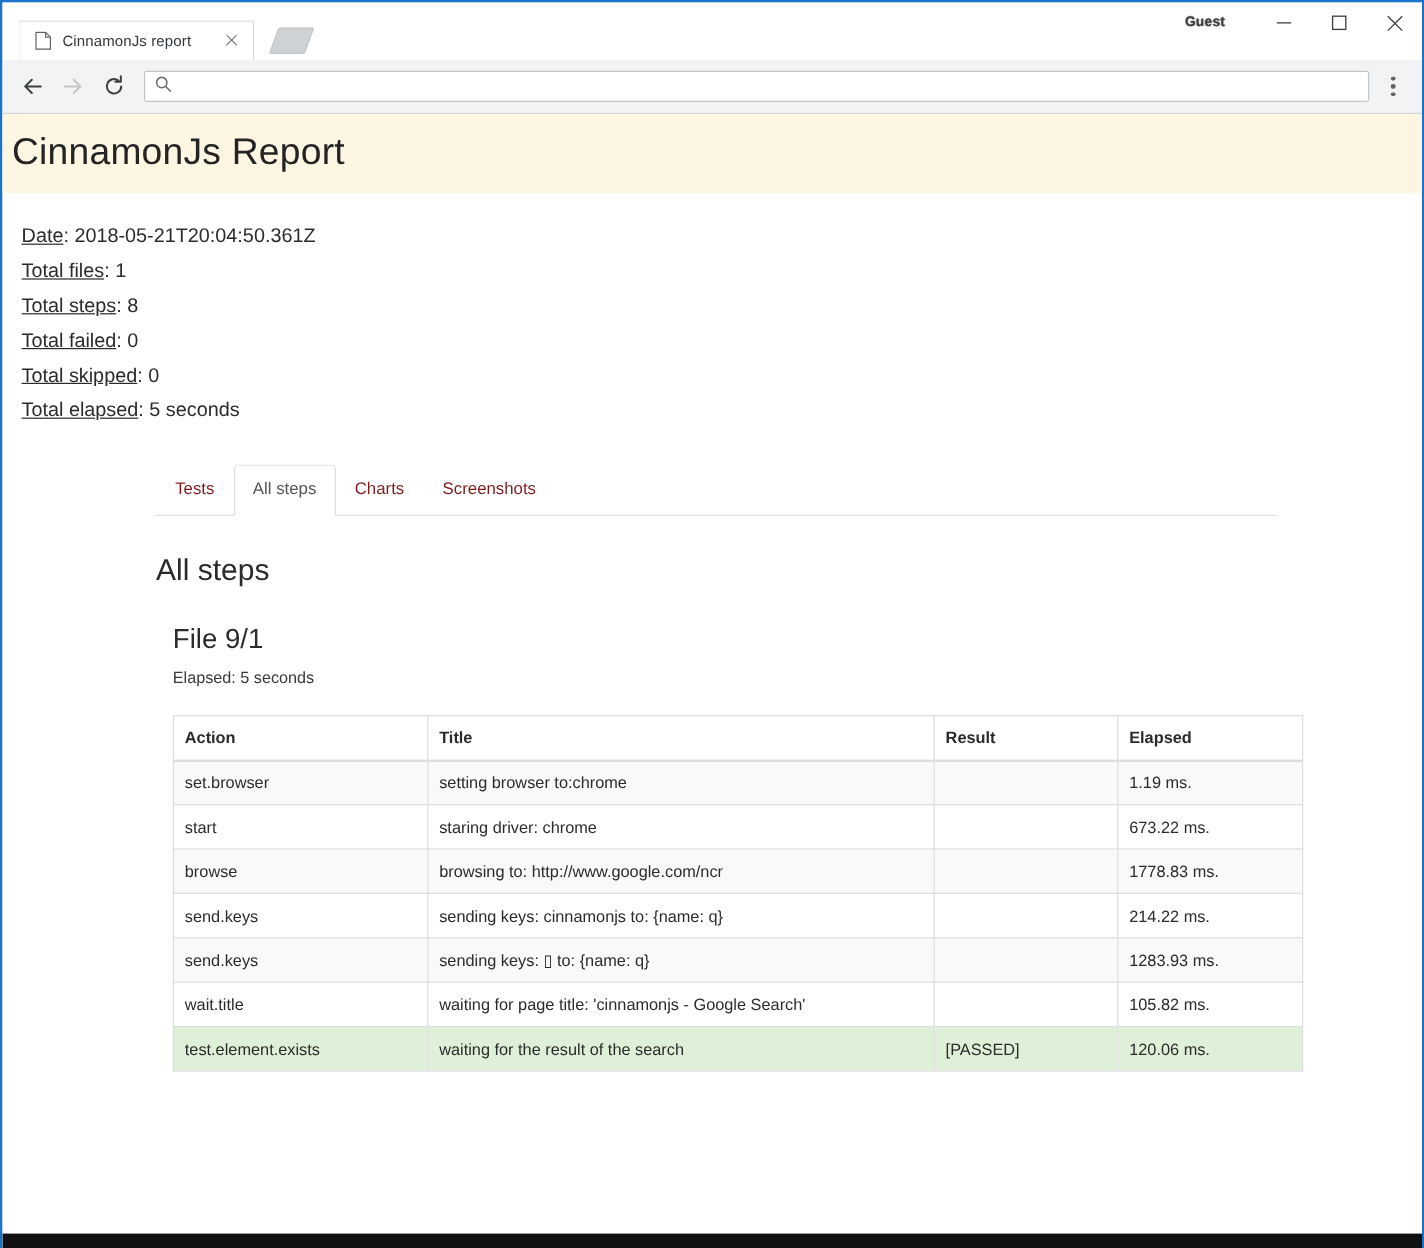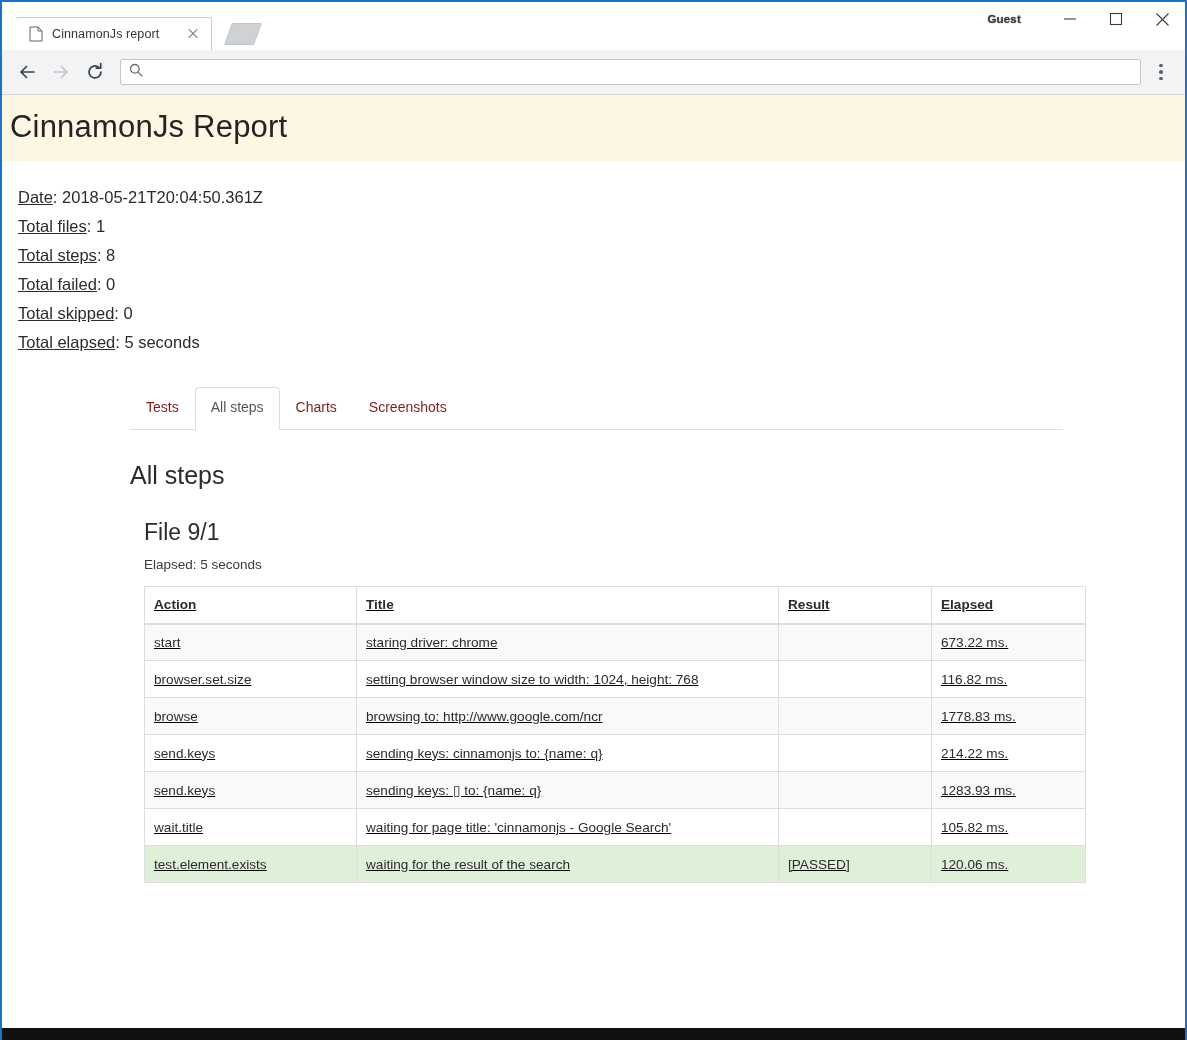--- a/index.html
+++ b/index.html
@@ -271,26 +271,25 @@
   }
   #file-name-line .steps { font-weight: 700; }
   #file-elapsed {
     font-size: 13.5px;
     color: #3a3a3a;
     margin-top: 10px;
   }
 
   
   #steps-table {
-    margin-top: 14px;
+    margin-top: 24px;
     width: 941px;
     border-collapse: collapse;
     border: 1px solid #dddddd;
     table-layout: fixed;
-    text-decoration: underline;
   }
   #steps-table th, #steps-table td {
     border: 1px solid #dddddd;
     padding: 9px 10px 9px 9px;
     text-align: left;
     font-size: 13.6px;
     color: #2b2b2b;
     vertical-align: middle;
     overflow: hidden;
     white-space: nowrap;
@@ -447,30 +446,30 @@
           <thead>
             <tr>
               <th>Action</th>
               <th>Title</th>
               <th>Result</th>
               <th>Elapsed</th>
             </tr>
           </thead>
           <tbody>
             <tr>
+              <td>set.browser</td>
+              <td>setting browser to:chrome</td>
+              <td></td>
+              <td>1.19 ms.</td>
+            </tr>
+            <tr>
               <td>start</td>
               <td>staring driver: chrome</td>
               <td></td>
               <td>673.22 ms.</td>
-            </tr>
-            <tr>
-              <td>browser.set.size</td>
-              <td>setting browser window size to width: 1024, height: 768</td>
-              <td></td>
-              <td>116.82 ms.</td>
             </tr>
             <tr>
               <td>browse</td>
               <td>browsing to: http://www.google.com/ncr</td>
               <td></td>
               <td>1778.83 ms.</td>
             </tr>
             <tr>
               <td>send.keys</td>
               <td>sending keys: cinnamonjs to: {name: q}</td>

